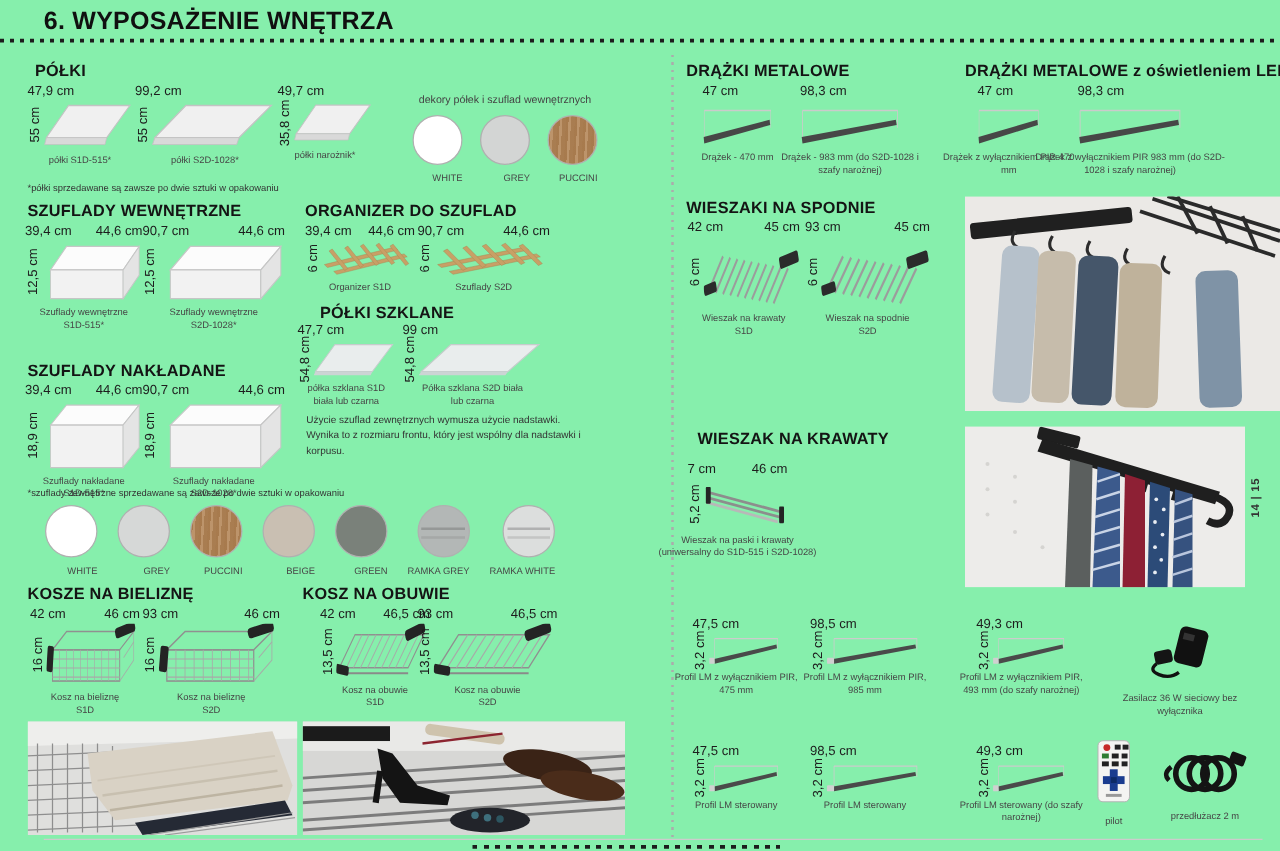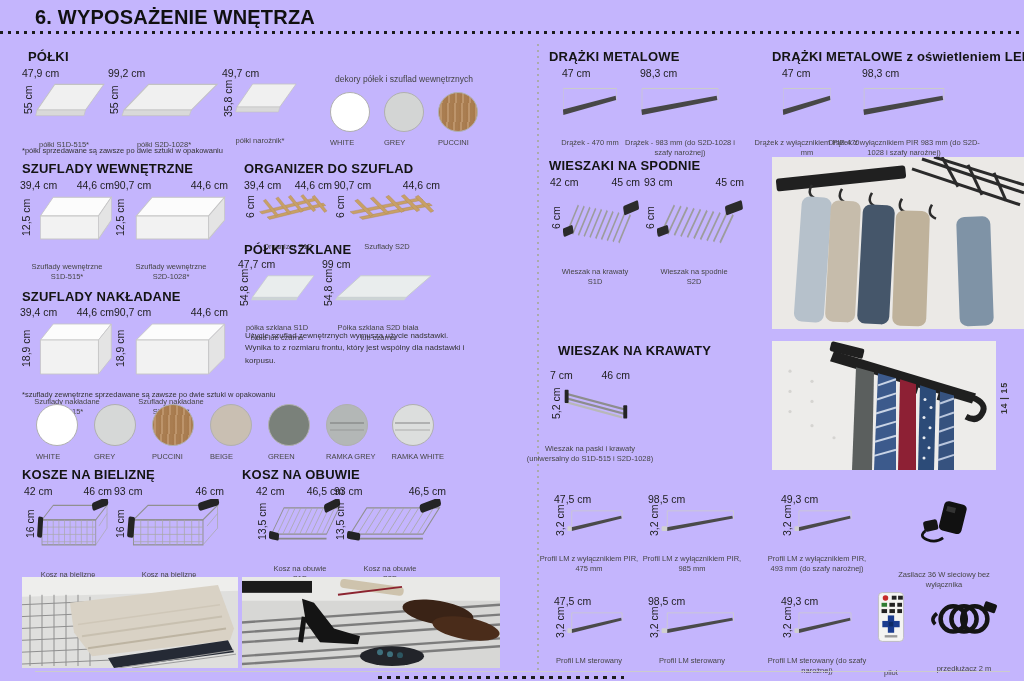--- a/index.html
+++ b/index.html
@@ -1,38 +1,38 @@
 <!DOCTYPE html>
 <html><head>
 <meta charset="utf-8">
 <style>
   html,body{margin:0;padding:0;background:#fff}
-  #canvas{position:relative;width:1024px;height:681px;background:#c4b5fd;
+  #canvas{position:relative;width:1024px;height:681px;background:#86efac;
     font-family:"Liberation Sans",sans-serif;overflow:hidden;color:#222}
   .abs{position:absolute}
   .page-title{font-size:20px;font-weight:bold;color:#101010;letter-spacing:.2px;white-space:nowrap}
   .hrule{height:3px;background:repeating-linear-gradient(90deg,#1c1c1c 0 3px,transparent 3px 8px)}
   .vrule{width:2px;background:repeating-linear-gradient(180deg,#ababab 0 2px,transparent 2px 6px)}
   .thinline{height:1px;background:#cccccc}
   .bdash{height:3px;background:repeating-linear-gradient(90deg,#1c1c1c 0 4px,transparent 4px 9px)}
   .sect-title{position:absolute;font-size:13px;font-weight:bold;color:#141414;white-space:nowrap;letter-spacing:.2px}
   .sect-title .sub{font-size:8.5px;font-weight:normal;color:#666}
   .ditem{position:absolute;display:flex;flex-direction:column;align-items:center}
   .dtop{display:flex;width:100%;justify-content:flex-start;gap:12px;font-size:10.5px;color:#1d1d1d;white-space:nowrap;margin-bottom:2px}
   .dtop.two{justify-content:space-between;gap:0}
   .drow{display:flex;width:100%;align-items:stretch}
   .vdim{writing-mode:vertical-rl;transform:rotate(180deg);font-size:10.5px;color:#1d1d1d;line-height:1;
     display:flex;align-items:center;justify-content:center;white-space:nowrap;width:13px;flex:0 0 13px}
   .draw{flex:1;min-width:0}
   .draw svg{width:100%;height:100%;display:block}
-  .cap{font-size:7.5px;color:#464646;text-align:center;line-height:1.35;margin-top:21px}
+  .cap{font-size:7.5px;color:#464646;text-align:center;line-height:1.35;margin-top:4px}
   .fnote{position:absolute;font-size:7.5px;color:#333;line-height:1.4}
   .note{position:absolute;font-size:8px;color:#333;line-height:1.55}
   .swrow{position:absolute;display:flex;gap:16px}
-  .sw{display:flex;flex-direction:column;align-items:flex-start}
+  .sw{display:flex;flex-direction:column;align-items:flex-end}
   .swc{border-radius:50%;border:1px solid #b0b0b0;box-sizing:border-box;position:relative}
   .swl{font-size:7.5px;color:#474747;margin-top:6px;white-space:nowrap}
   .wood{overflow:hidden}
   .wood::after{content:"";position:absolute;inset:0;border-radius:50%;
     background:repeating-linear-gradient(93deg,rgba(120,75,33,.22) 0 2px,rgba(255,255,255,.10) 2px 4px,rgba(96,58,24,.14) 4px 7px)}
   .ramka::after{content:"";position:absolute;left:7%;right:7%;top:42%;height:2px;background:rgba(95,95,95,.35);
     box-shadow:0 7px 0 rgba(125,125,125,.25)}
   .dek{position:absolute}
   .dek-title{font-size:8.5px;color:#444;text-align:center;margin-bottom:8px;white-space:nowrap}
   .dek-row{display:flex;justify-content:center;gap:14px}
@@ -286,21 +286,21 @@
       <span class="vdim">6 cm</span>
       <span class="draw">
           <svg viewBox="0 0 120 36" preserveAspectRatio="none">
             <use href="#sym-organizer"></use>
           </svg>
         </span>
     </div>
     <div class="cap">Szuflady S2D</div>
   </div>
 
-  <div class="sect-title" style="left:244px;top:242px">PÓŁKI SZKLANE</div>
+  <div class="sect-title" style="left:256px;top:242px">PÓŁKI SZKLANE</div>
 
   <div class="ditem" style="left:238px;top:258px;width:78px">
     <div class="dtop">
         <span>47,7 cm</span>
       </div>
     <div class="drow" style="height:30px">
       <span class="vdim">54,8 cm</span>
       <span class="draw">
           <svg viewBox="0 0 100 32" preserveAspectRatio="none">
             <use href="#sym-glass"></use>

